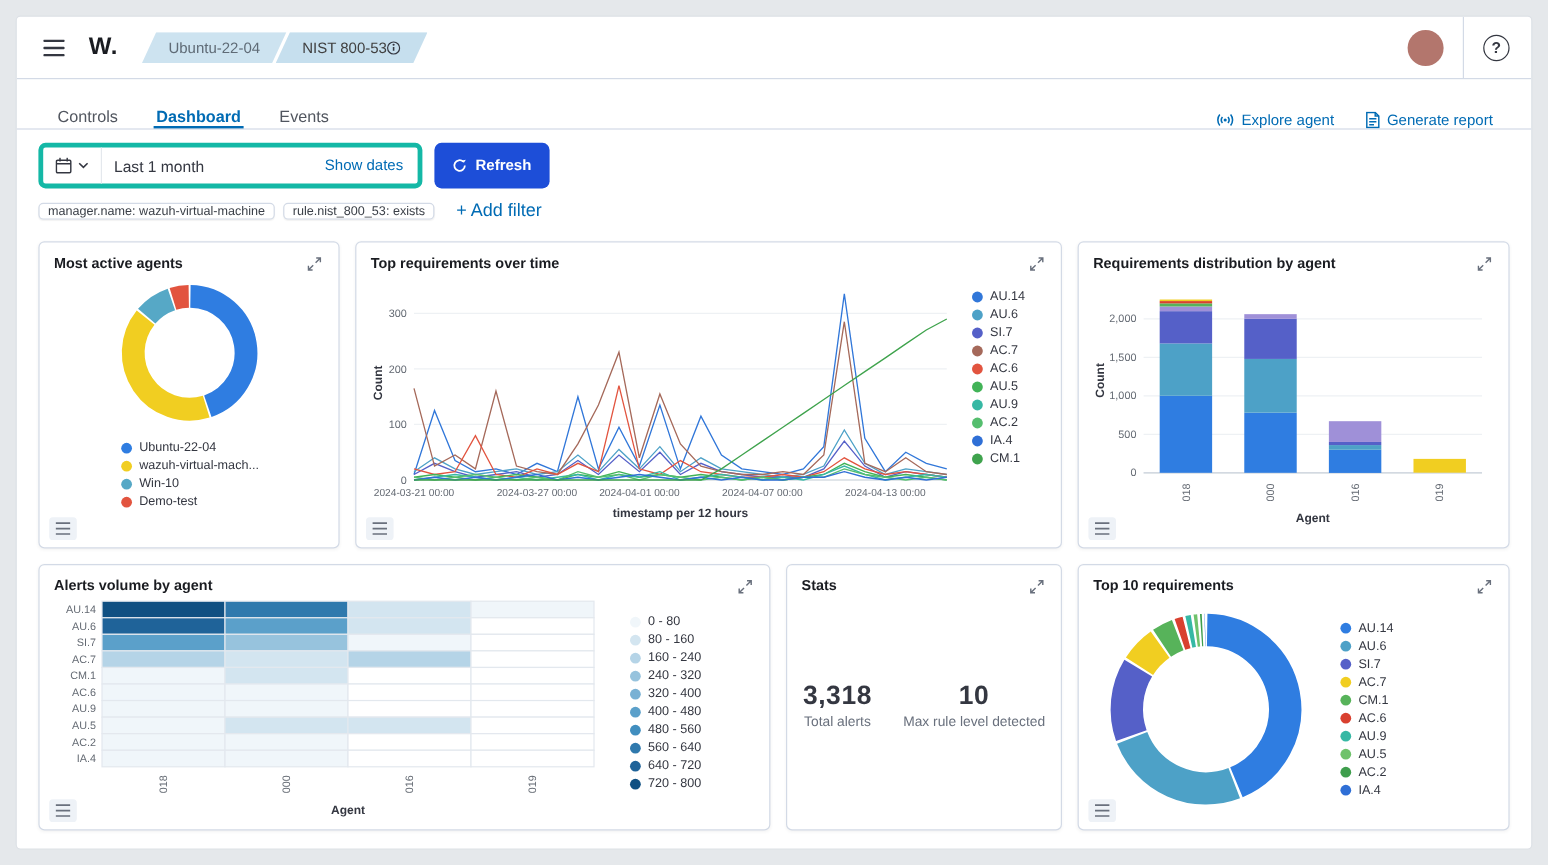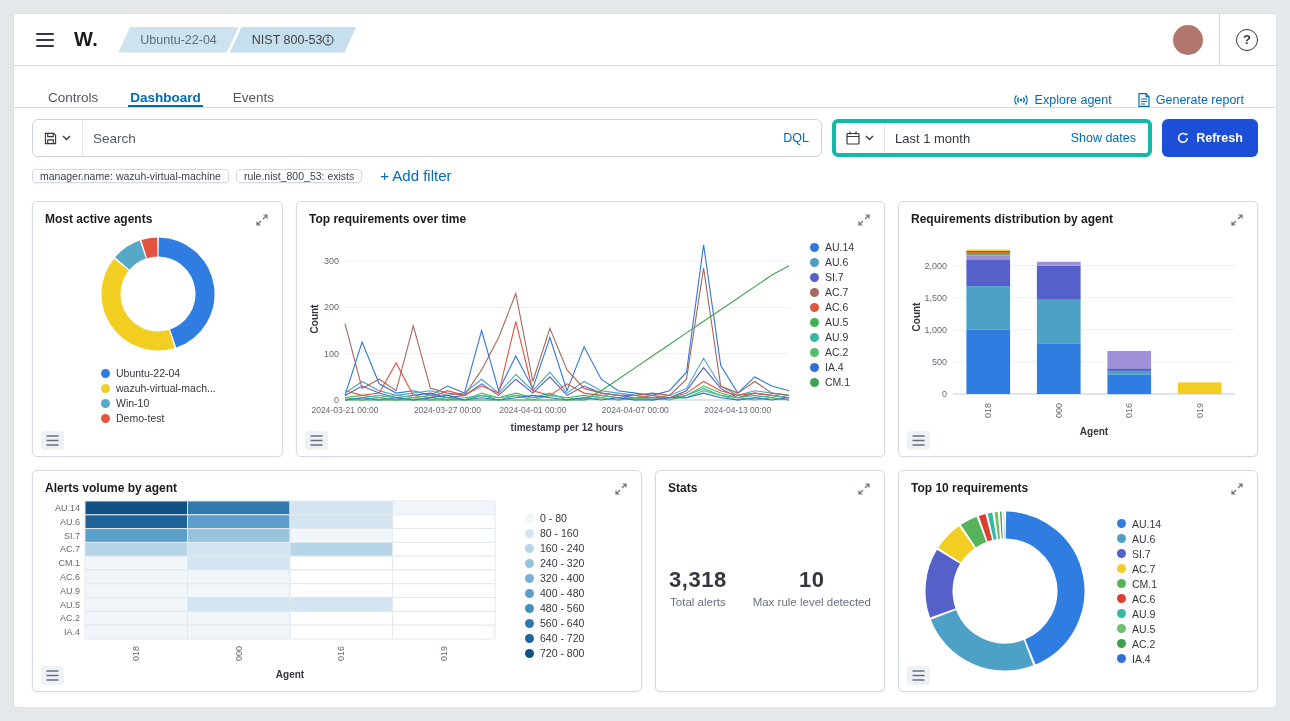--- a/index.html
+++ b/index.html
@@ -138,33 +138,20 @@
         <svg width="12" height="14" viewBox="0 0 12 14" fill="none" stroke="#006BB4" stroke-width="1.2">
             <path d="M1 .7h7l3 3v9.6H1z"></path>
             <path d="M8 .7v3h3M3 6h6M3 8.5h6M3 11h4"></path>
           </svg>
         <span>Generate report</span>
       </a>
     </div>
   </nav>
 
   <div class="query-row">
-    <div class="search-box">
-      <button class="sq-btn">
-        <svg width="13" height="13" viewBox="0 0 14 14" fill="none" stroke="#343741" stroke-width="1.2">
-            <path d="M1.5 1.5h9l2 2v9h-11z"></path>
-            <path d="M4 1.5v3.5h6V1.5M4 12.5V8.5h6v4"></path>
-          </svg>
-        <svg width="9" height="6" viewBox="0 0 9 6" fill="none" stroke="#343741" stroke-width="1.3">
-            <path d="M1 1l3.5 3.5L8 1"></path>
-          </svg>
-      </button>
-      <input class="search-input" type="text" placeholder="Search" style="">
-      <button class="dql">DQL</button>
-    </div>
     <div class="date-box">
       <button class="cal-btn">
         <svg width="14" height="14" viewBox="0 0 14 14" fill="none" stroke="#343741" stroke-width="1.2">
             <rect x="1" y="2.5" width="12" height="10.5" rx="1"></rect>
             <path d="M1 5.5h12M4 .5v3M10 .5v3"></path>
           </svg>
         <svg width="9" height="6" viewBox="0 0 9 6" fill="none" stroke="#343741" stroke-width="1.3">
             <path d="M1 1l3.5 3.5L8 1"></path>
           </svg>
       </button>

